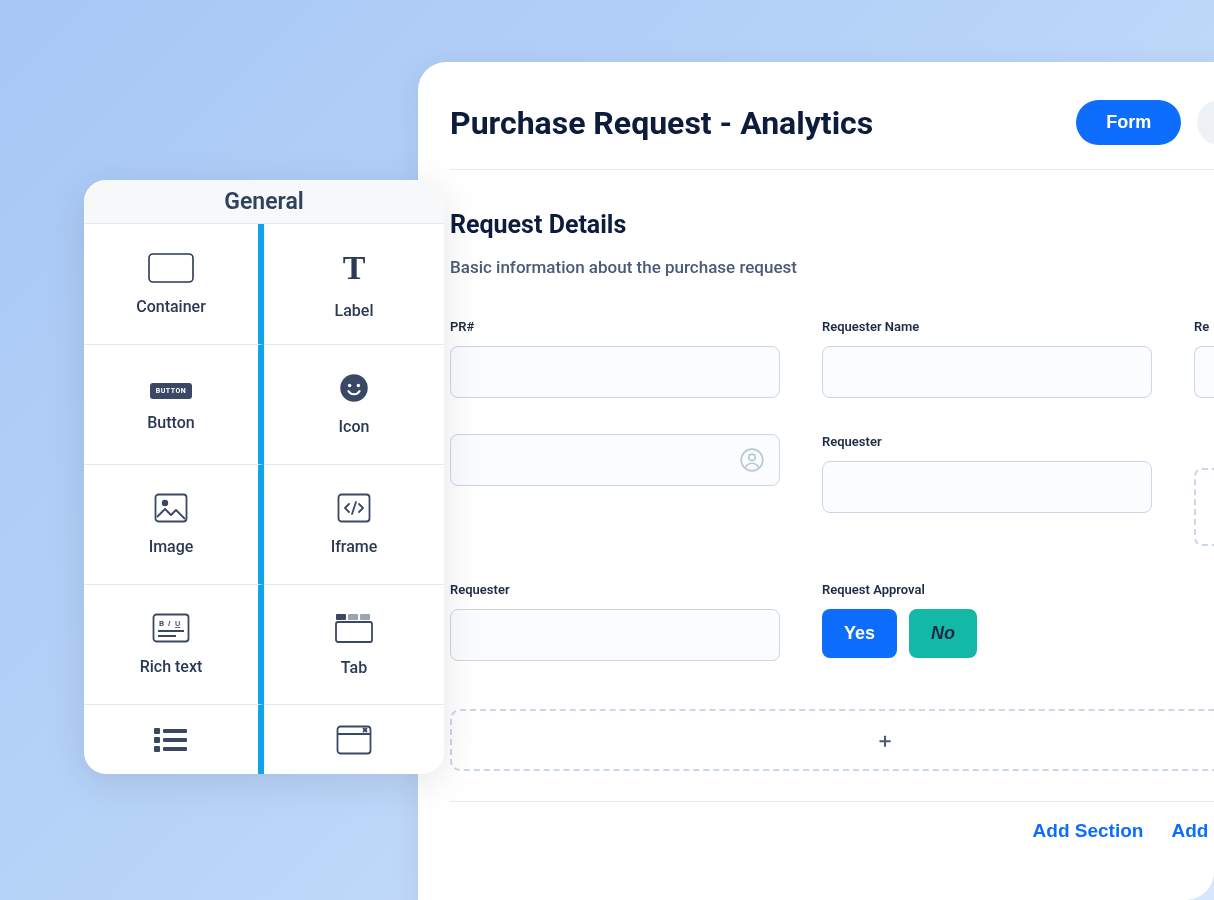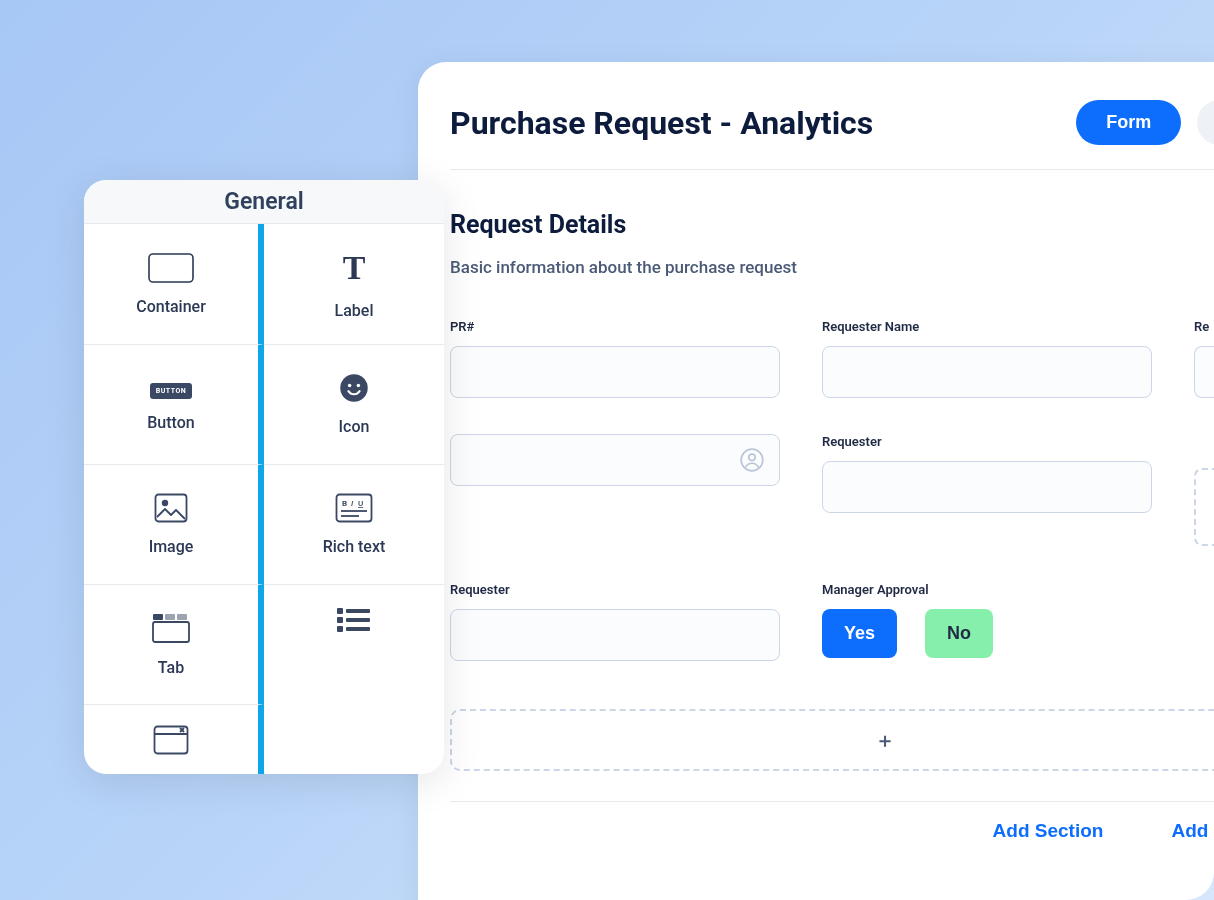--- a/index.html
+++ b/index.html
@@ -99,31 +99,31 @@
     transform: translateY(-50%);
     color: #bcc8da;
   }
   .truncated-label { overflow: hidden; white-space: nowrap; }
   .truncated-box {
     height: 78px;
     border: 2px dashed #cbd6e6;
     border-radius: 8px;
     border-right: none;
   }
-  .toggle-group { display: flex; gap: 28px; }
+  .toggle-group { display: flex; gap: 12px; }
   .toggle-btn {
     border: none;
     border-radius: 8px;
     padding: 14px 22px;
     font-size: 18px;
     font-weight: 600;
     cursor: pointer;
   }
   .toggle-btn.yes { background: #0d6efd; color: #fff; }
-  .toggle-btn.no  { background: #86efac; color: #1f2a44; }
+  .toggle-btn.no  { background: #14b8a6; color: #1f2a44; font-style: italic; }
 
   .dropzone {
     margin-top: 48px;
     border: 2px dashed #cbd6e6;
     border-radius: 10px;
     height: 62px;
     display: flex;
     align-items: center;
     justify-content: center;
     gap: 10px;
@@ -146,21 +146,20 @@
     border-top: 1px solid #e6e9ee;
     padding-top: 18px;
   }
   .link-btn {
     background: none;
     border: none;
     color: #0d6efd;
     font-size: 19px;
     font-weight: 700;
     cursor: pointer;
-    margin-left: 40px;
   }
 
   
   .palette {
     position: absolute;
     top: 180px;
     left: 84px;
     width: 360px;
     background: #fff;
     border-radius: 22px;
@@ -250,21 +249,21 @@
     <div>
       <div class="field-label" style="height:22px;"></div>
       <div class="truncated-box"></div>
     </div>
 
     <div>
       <div class="field-label">Requester</div>
       <div class="field-input"></div>
     </div>
     <div>
-      <div class="field-label">Manager Approval</div>
+      <div class="field-label">Request Approval</div>
       <div class="toggle-group">
         <button class="toggle-btn yes">Yes</button>
         <button class="toggle-btn no">No</button>
       </div>
     </div>
     <div></div>
   </div>
 
   <div class="dropzone">
     <span class="plus">＋</span>
@@ -319,20 +318,29 @@
         <svg width="34" height="30" viewBox="0 0 34 30" fill="none" stroke="#3a4864" stroke-width="1.8">
             <rect x="1.5" y="1.5" width="31" height="27" rx="3"></rect>
             <circle cx="11" cy="10" r="2.3" fill="#3a4864"></circle>
             <path d="M3 24l8-8 6 6 5-5 9 9" stroke-linejoin="round"></path>
           </svg>
       </span>
       <span>Image</span>
     </div>
 
 
+    <div class="palette-cell">
+      <span class="pic">
+        <svg width="34" height="30" viewBox="0 0 34 30" fill="none" stroke="#3a4864" stroke-width="1.8">
+            <rect x="1.5" y="1.5" width="31" height="27" rx="3"></rect>
+            <path d="M12 11l-4 4 4 4M22 11l4 4-4 4M19 9l-4 12" stroke-linecap="round" stroke-linejoin="round"></path>
+          </svg>
+      </span>
+      <span>Iframe</span>
+    </div>
 
     <div class="palette-cell">
       <span class="pic">
         <svg width="38" height="30" viewBox="0 0 38 30" fill="none" stroke="#3a4864" stroke-width="1.8">
             <rect x="1.5" y="1.5" width="35" height="27" rx="3"></rect>
             <text x="7" y="13" font-size="8" font-weight="700" fill="#3a4864" stroke="none">B</text>
             <text x="16" y="13" font-size="8" font-style="italic" fill="#3a4864" stroke="none">I</text>
             <text x="23" y="13" font-size="8" text-decoration="underline" fill="#3a4864" stroke="none">U</text>
             <line x1="6" y1="18" x2="32" y2="18"></line>
             <line x1="6" y1="23" x2="24" y2="23"></line>

